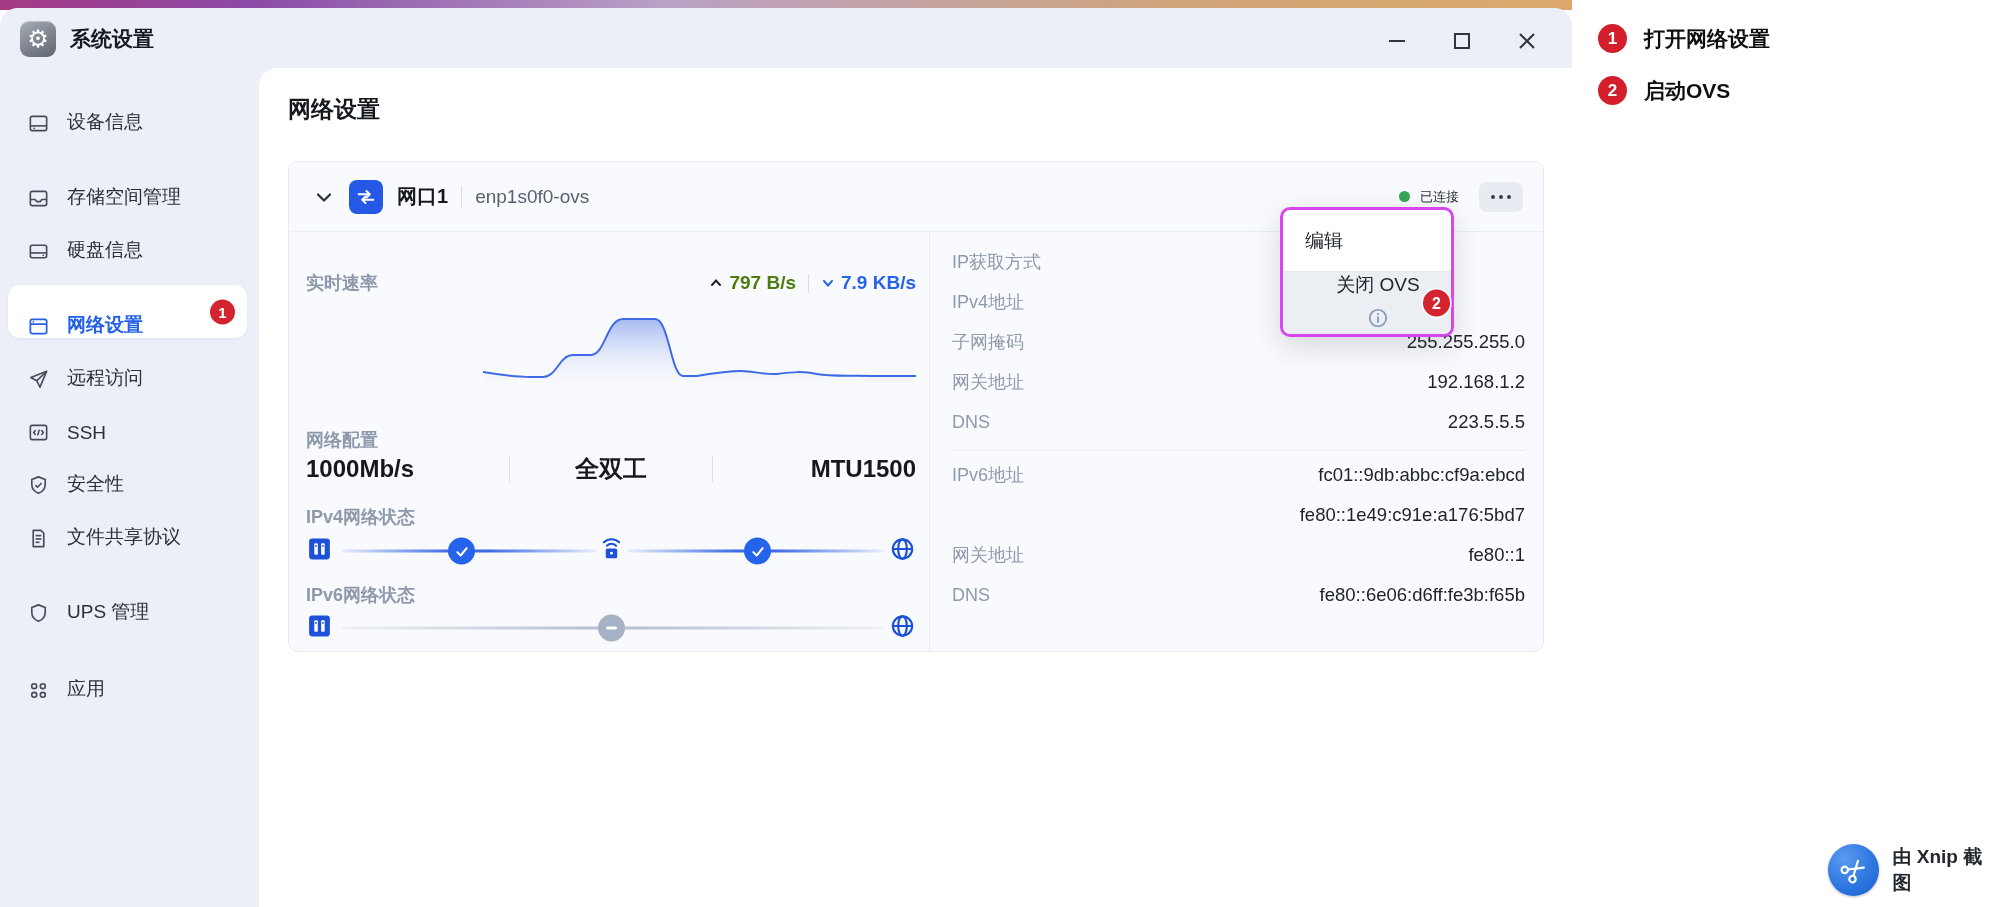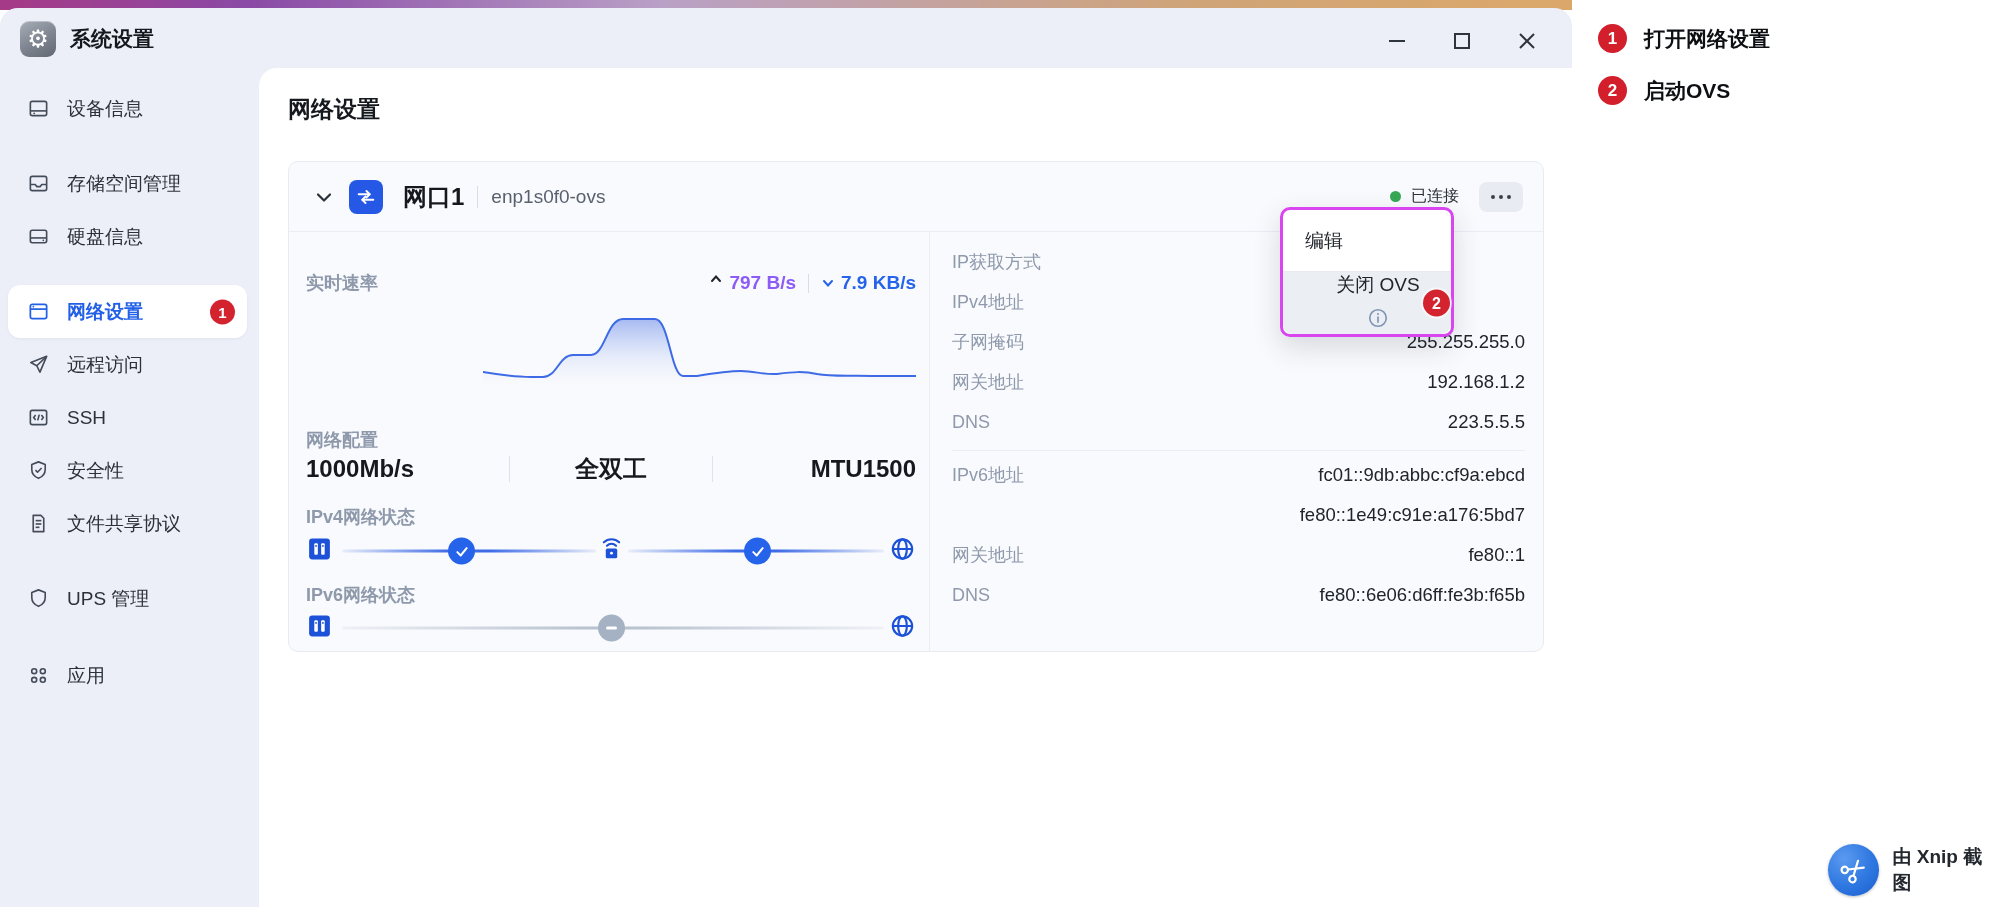--- a/index.html
+++ b/index.html
@@ -20,21 +20,21 @@
     background:linear-gradient(150deg,#a7aeb8 0%,#7d848f 55%,#626871 100%);
     display:flex;align-items:center;justify-content:center;color:#fff;font-size:24px;
     font-family:"DejaVu Sans",sans-serif;box-shadow:inset 0 1px 0 rgba(255,255,255,.35);}
   .app-title{position:absolute;left:70px;top:0;height:60px;line-height:62px;font-size:21px;
     font-weight:700;color:#15181d;}
   .win-btn{position:absolute;top:21px;width:24px;height:24px;display:flex;align-items:center;justify-content:center;cursor:default;}
   .win-min{left:1385px}.win-max{left:1450px}.win-close{left:1515px}
 
   
   .sidebar{position:absolute;left:0;top:60px;width:259px;bottom:0;padding-top:14px;box-sizing:border-box;}
-  .side-item{position:relative;height:53px;margin:0 12px 0 8px;display:flex;align-items:center;
+  .side-item{position:relative;height:53px;margin:0 12px 0 8px;display:flex;align-items:flex-end;
     gap:17px;padding-left:18px;font-size:19px;color:#2b3139;border-radius:12px;}
   .side-item .sicon{width:24px;height:24px;flex:0 0 24px;display:flex;align-items:center;justify-content:center;}
   .side-item.gap{margin-top:22px;}
   .side-item.gap-lg{margin-top:24px;}
   .side-item.selected{background:#ffffff;color:#2360e8;font-weight:600;box-shadow:0 1px 3px rgba(40,60,120,.06);}
   .side-badge{position:absolute;right:12px;top:50%;transform:translateY(-50%);width:25px;height:25px;
     border-radius:50%;background:#d2232e;color:#fff;font-size:15px;font-weight:700;
     display:flex;align-items:center;justify-content:center;}
 
   
@@ -43,38 +43,38 @@
   .main-title{position:absolute;left:29px;top:26px;font-size:23px;font-weight:700;color:#15181d;}
 
   
   .card{position:absolute;left:29px;top:93px;width:1256px;height:491px;background:#f9fafd;
         border:1px solid #e7ebf3;border-radius:10px;box-sizing:border-box;}
   .card-header{position:absolute;left:0;top:0;right:0;height:70px;border-bottom:1px solid #e9edf4;
         display:flex;align-items:center;padding:0 20px 0 22px;box-sizing:border-box;}
   .chev{width:26px;height:26px;display:flex;align-items:center;justify-content:center;}
   .port-icon{width:34px;height:34px;border-radius:8px;background:#2458e5;margin-left:12px;
         display:flex;align-items:center;justify-content:center;}
-  .port-name{margin-left:20px;font-size:24px;font-weight:700;color:#15181d;}
+  .port-name{margin-left:14px;font-size:20px;font-weight:700;color:#15181d;}
   .hdr-sep{width:1px;height:22px;background:#d7dce6;margin:0 13px;}
   .iface{font-size:19px;color:#59616e;}
   .hdr-right{margin-left:auto;display:flex;align-items:center;}
   .status-dot{width:11px;height:11px;border-radius:50%;background:#35a854;margin-right:10px;}
-  .status-text{font-size:16px;color:#2b3139;}
+  .status-text{font-size:13px;color:#2b3139;}
   .more-btn{margin-left:20px;width:44px;height:30px;border-radius:8px;background:#e8ebf2;
         display:flex;align-items:center;justify-content:center;gap:4px;}
   .more-btn i{width:4px;height:4px;border-radius:50%;background:#3a404c;}
 
   .card-body{position:absolute;left:0;top:70px;right:0;bottom:0;}
   .vdiv{position:absolute;left:640px;top:0;bottom:0;width:1px;background:#e9edf4;}
 
   .col-left{position:absolute;left:17px;top:0;width:610px;height:100%;}
   .muted{font-size:18px;color:#8e99ab;font-weight:bold;}
   .rt-row{position:absolute;left:0;right:0;top:38px;height:26px;display:flex;align-items:center;}
   .rates{margin-left:auto;display:flex;align-items:center;}
-  .rate-up{display:flex;align-items:flex-start;gap:6px;font-size:19px;font-weight:600;color:#8b5cf6;}
+  .rate-up{display:flex;align-items:center;gap:6px;font-size:19px;font-weight:600;color:#4d7c0f;}
   .rate-down{display:flex;align-items:center;gap:6px;font-size:19px;font-weight:600;color:#2563eb;}
   .rate-sep{width:1px;height:19px;background:#d7dce6;margin:0 12px;}
   .chart{position:absolute;left:177px;top:76px;width:433px;height:94px;}
   .cfg-label{position:absolute;left:0;top:196px;}
   .cfg-row{position:absolute;left:0;right:0;top:222px;height:30px;display:flex;align-items:center;}
   .cfg-cell{flex:1;font-size:24px;font-weight:700;color:#15181d;}
   .cfg-c{text-align:center;}.cfg-r{text-align:right;}
   .cfg-div{width:1px;height:26px;background:#dde2ec;}
   .s4-label{position:absolute;left:0;top:273px;}
   .s6-label{position:absolute;left:0;top:351px;}

